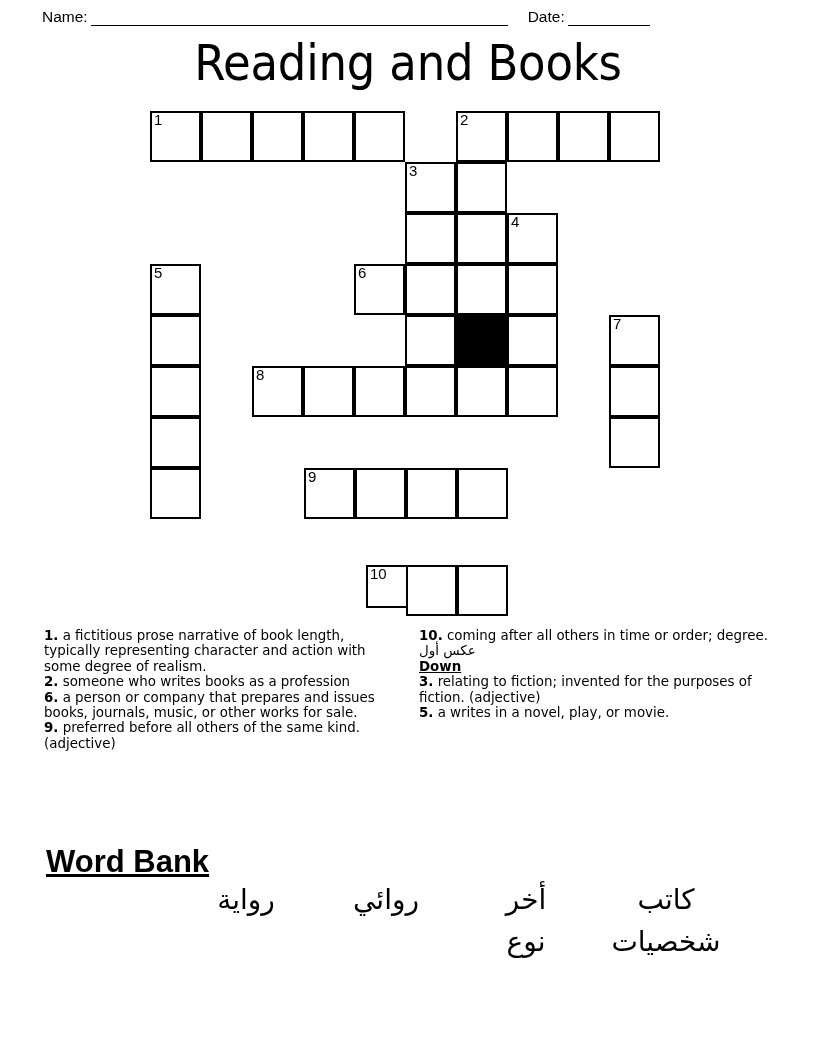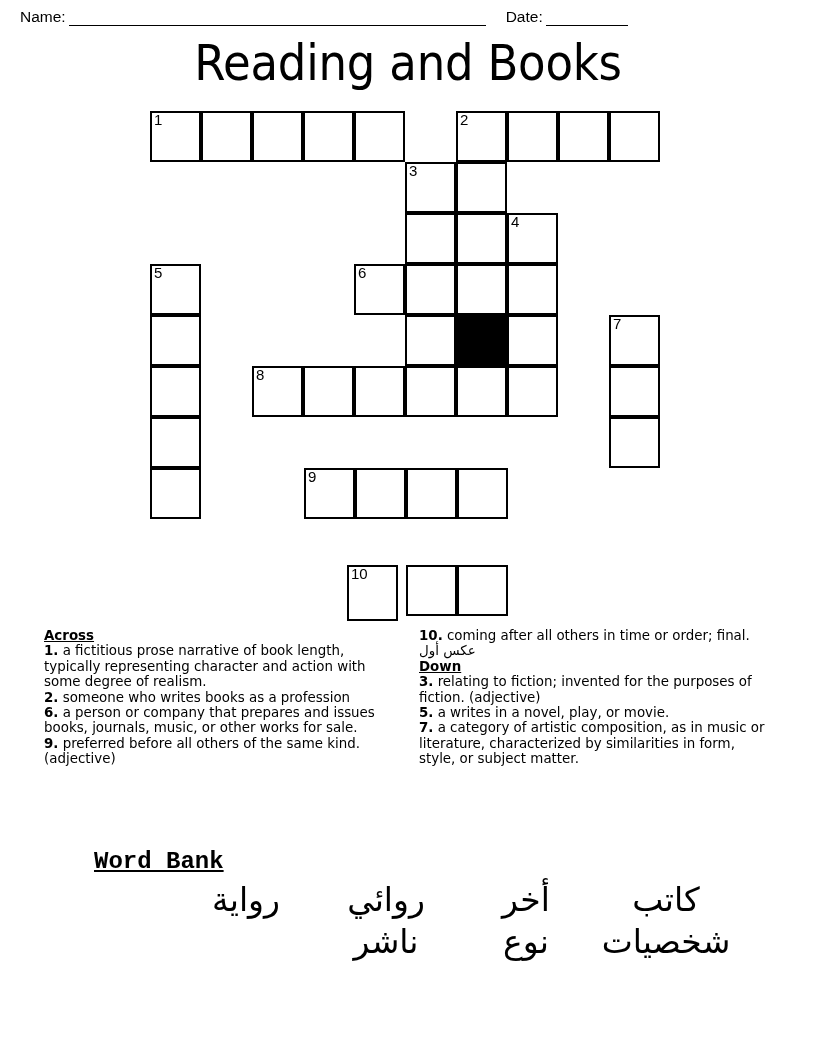--- a/index.html
+++ b/index.html
@@ -17,21 +17,21 @@
   }
 
   
   .header-row {
     position: absolute;
     left: 0; top: 0;
     width: 816px;
     height: 26px;
     display: flex;
     align-items: flex-end;
-    padding-left: 20px;
+    padding-left: 42px;
     padding-right: 40px;
     box-sizing: border-box;
   }
   .hdr-label {
     font-size: 15.5px;
     line-height: 18px;
     white-space: nowrap;
     font-family: "Liberation Sans", sans-serif;
   }
   .hdr-rule {
@@ -110,44 +110,43 @@
     text-align: left;
   }
   .clue b { font-weight: bold; }
   .clue .ar { font-family: "DejaVu Sans", sans-serif; direction: rtl; unicode-bidi: isolate; }
 
   
   .wb-title {
     position: absolute;
     left: 46px;
     top: 846px;
-    font-size: 24px;
+    font-size: 31px;
     line-height: 32px;
     font-weight: bold;
     text-decoration: underline;
-    font-family: Liberation Mono, monospace;
-    margin-left: 48px;
+    font-family: Liberation Sans, sans-serif;
   }
   .wb-grid {
     position: absolute;
     left: 36px;
     top: 882px;
     width: 700px;
     direction: rtl;
   }
   .wb-row {
     display: flex;
     flex-direction: row;
     justify-content: flex-start;
     margin-bottom: 6px;
   }
   .wb-word {
     width: 140px;
     text-align: center;
-    font-size: 33px;
+    font-size: 28px;
     line-height: 36px;
     font-family: "DejaVu Sans", sans-serif;
     direction: rtl;
     white-space: nowrap;
   }
 </style>
 </head>
 <body>
 
 <div class="header-row">
@@ -211,46 +210,43 @@
     <div class="cw-cell" style="left: 456px; top: 366px; width: 51px; height: 51px;"></div>
     <div class="cw-cell" style="left: 456px; top: 162px; width: 51px; height: 51px;"></div>
     <div class="cw-cell" style="left: 456px; top: 213px; width: 51px; height: 51px;"></div>
     <div class="cw-cell blocked" style="left: 456px; top: 315px; width: 51px; height: 51px;"></div>
     <div class="cw-cell" style="left: 304px; top: 468px; width: 51px; height: 51px;">
       <span class="cw-num">9</span>
     </div>
     <div class="cw-cell" style="left: 355px; top: 468px; width: 51px; height: 51px;"></div>
     <div class="cw-cell" style="left: 406px; top: 468px; width: 51px; height: 51px;"></div>
     <div class="cw-cell" style="left: 457px; top: 468px; width: 51px; height: 51px;"></div>
-    <div class="cw-cell" style="left: 347px; top: 565px; width: 51px; height: 56px;">
+    <div class="cw-cell" style="left: 366px; top: 565px; width: 51px; height: 43px;">
       <span class="cw-num">10</span>
     </div>
     <div class="cw-cell" style="left: 406px; top: 565px; width: 51px; height: 51px;"></div>
     <div class="cw-cell" style="left: 457px; top: 565px; width: 51px; height: 51px;"></div>
   </div>
 
 <div class="clues" id="clues">
-    <span class="clue-heading">Across</span>
     <span class="clue"><b>1.</b><span> a fictitious prose narrative of book length, typically representing character and action with some degree of realism.</span></span>
     <span class="clue"><b>2.</b><span> someone who writes books as a profession</span></span>
     <span class="clue"><b>6.</b><span> a person or company that prepares and issues books, journals, music, or other works for sale.</span></span>
     <span class="clue"><b>9.</b><span> preferred before all others of the same kind. (adjective)</span></span>
-    <span class="clue"><b>10.</b><span> coming after all others in time or order; final.</span><span class="ar"> عكس أول</span></span>
+    <span class="clue"><b>10.</b><span> coming after all others in time or order; degree.</span><span class="ar"> عكس أول</span></span>
     <span class="clue-heading">Down</span>
     <span class="clue"><b>3.</b><span> relating to fiction; invented for the purposes of fiction. (adjective)</span></span>
     <span class="clue"><b>5.</b><span> a writes in a novel, play, or movie.</span></span>
-    <span class="clue"><b>7.</b><span> a category of artistic composition, as in music or literature, characterized by similarities in form, style, or subject matter.</span></span>
   </div>
 
 <div class="wb-title">Word Bank</div>
 <div class="wb-grid" id="wordbank">
     <div class="wb-row">
       <div class="wb-word">كاتب</div>
       <div class="wb-word">أخر</div>
       <div class="wb-word">روائي</div>
       <div class="wb-word">رواية</div>
     </div>
     <div class="wb-row">
       <div class="wb-word">شخصيات</div>
       <div class="wb-word">نوع</div>
-      <div class="wb-word">ناشر</div>
     </div>
   </div>
 
 </body></html>

